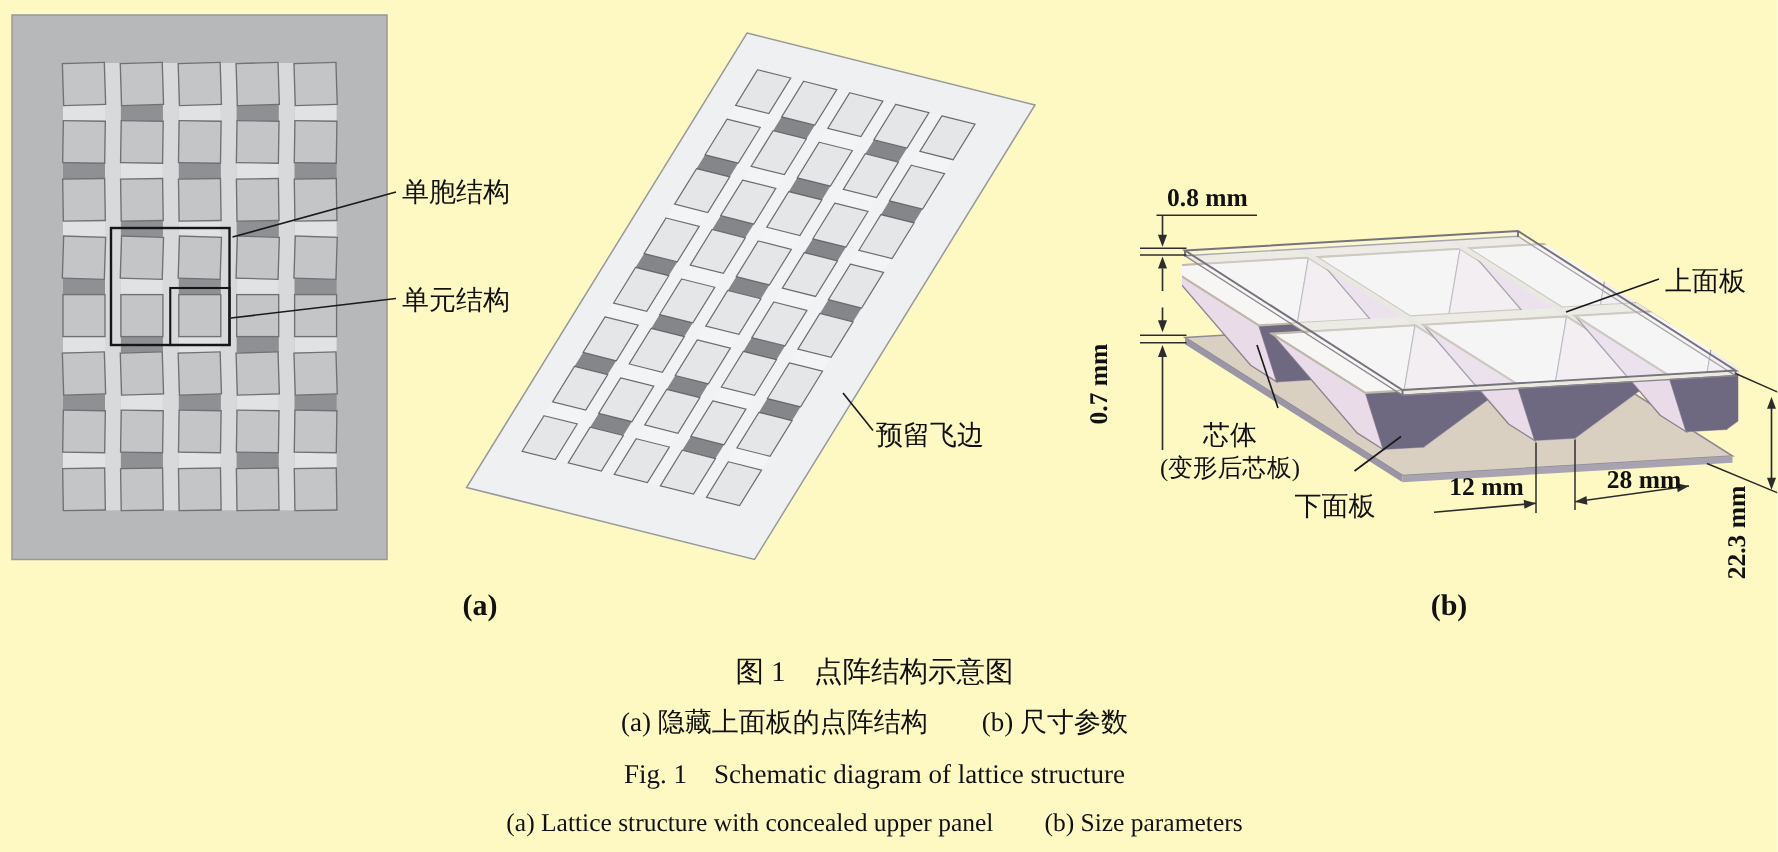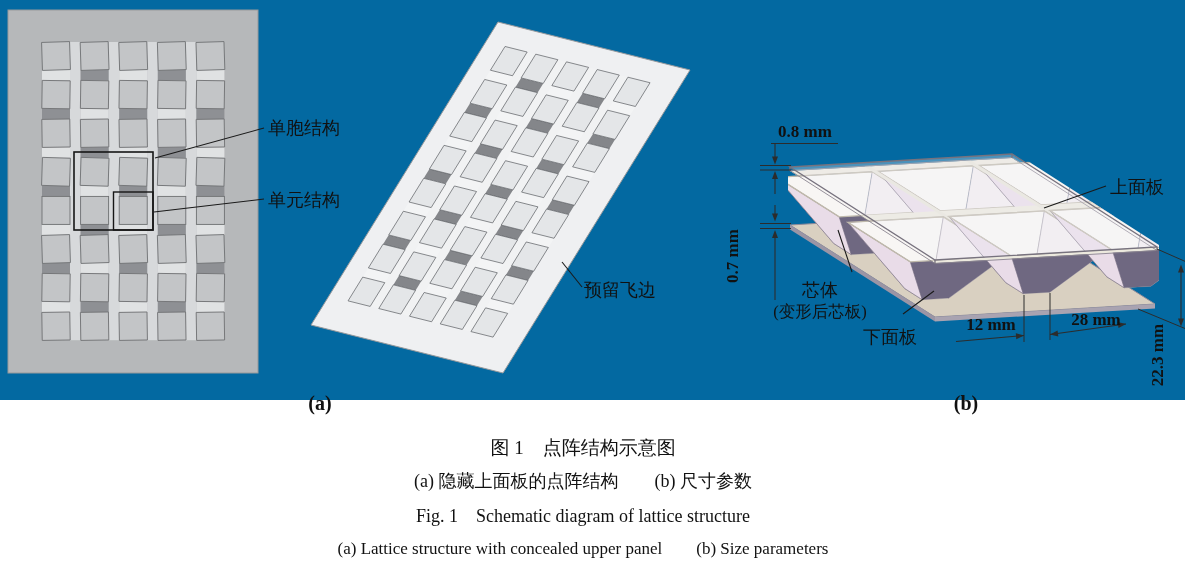--- a/index.html
+++ b/index.html
@@ -1,18 +1,18 @@
 <!DOCTYPE html>
 <html><head>
 <meta charset="utf-8">
 <style>
   html,body{margin:0;padding:0;background:#ffffff;}
   body{width:1185px;height:568px;overflow:hidden;
        font-family:"Liberation Serif","DejaVu Serif",serif;}
-  #stage{position:relative;width:1185px;height:400px;background:#0369a1;}
+  #stage{position:relative;width:1185px;height:568px;background:#fef9c3;}
   svg{display:block;}
   text{fill:#111111;}
   .zh{font-size:18px;font-family:"Liberation Serif","DejaVu Serif",serif;}
   .zh-sm{font-size:16.5px;font-family:"Liberation Serif","DejaVu Serif",serif;}
   .dim{font-size:17px;font-weight:bold;font-family:"Liberation Serif","DejaVu Serif",serif;}
   .sub{font-size:20px;font-weight:bold;font-family:"Liberation Serif","DejaVu Serif",serif;}
   .cap1{font-size:19px;}
   .cap2{font-size:18px;}
   .cap3{font-size:18px;}
   .cap4{font-size:17px;}

